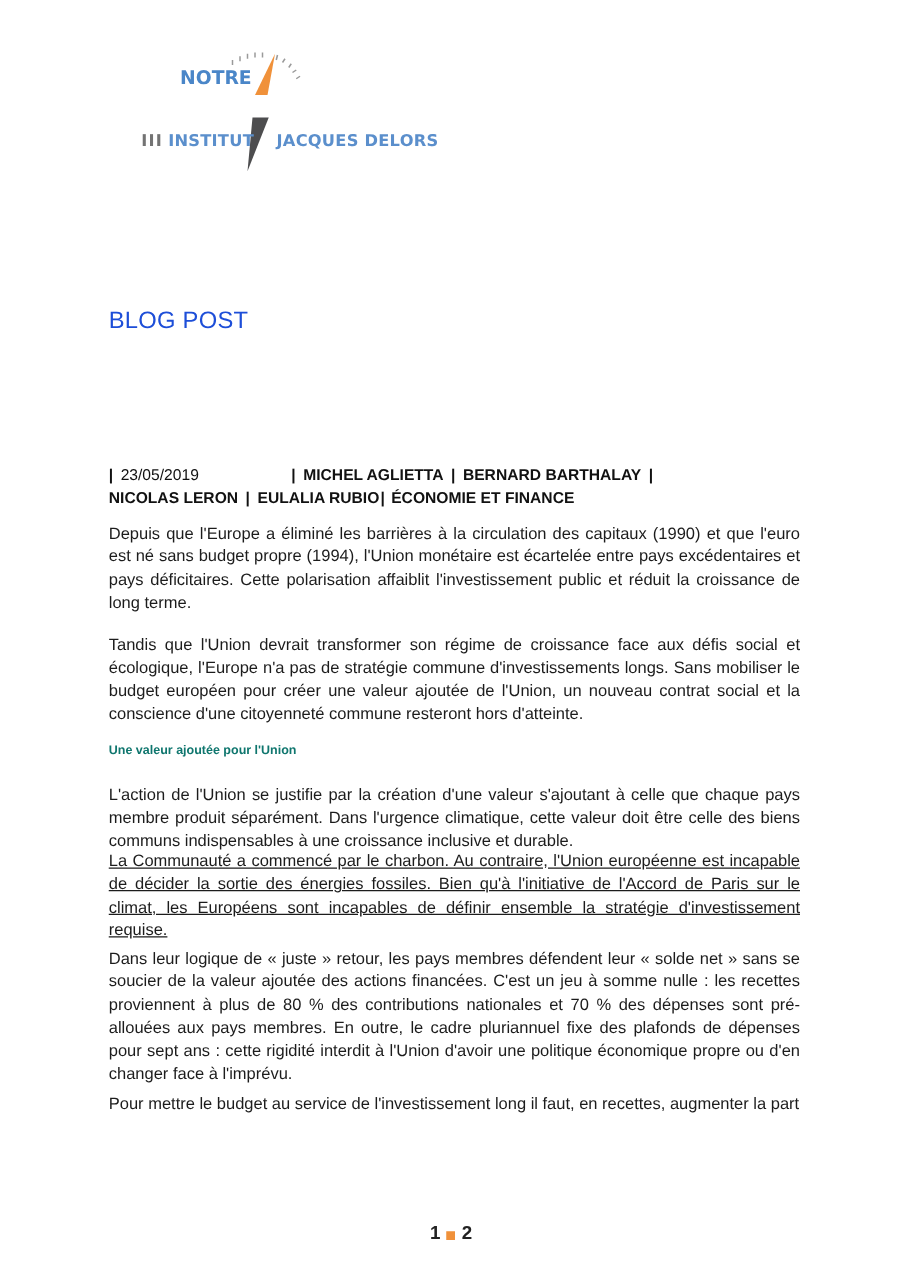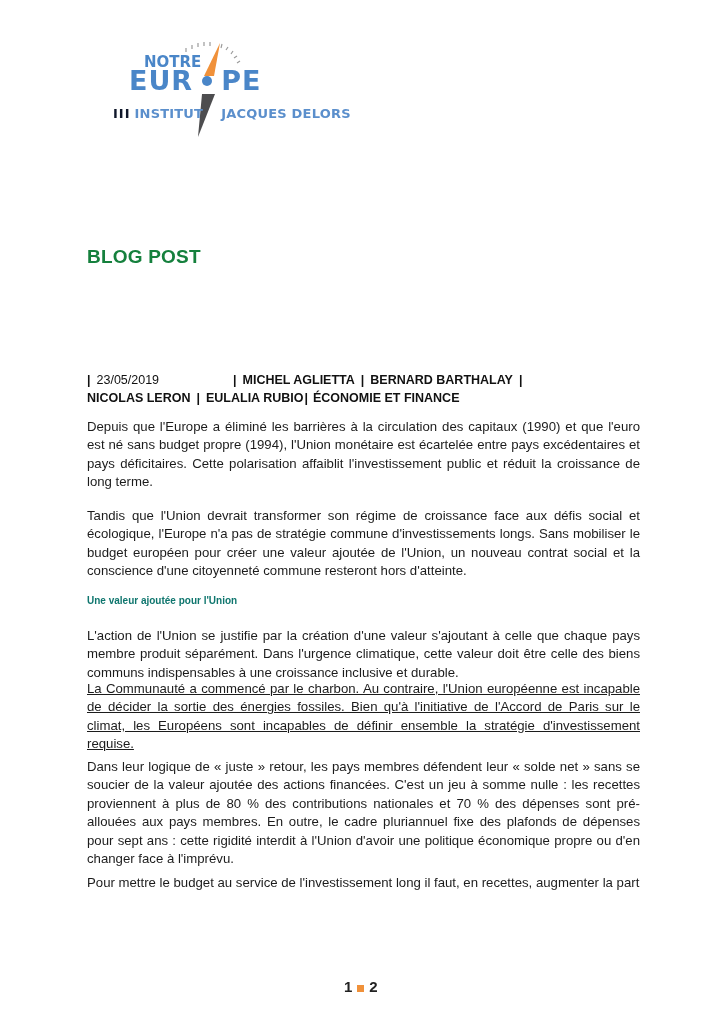--- a/index.html
+++ b/index.html
@@ -58,21 +58,21 @@
       left: 0px;
       top: 68px;
       font-family: "DejaVu Sans", sans-serif;
       font-weight: bold;
       font-size: 13px;
       color: #5b8fcc;
       letter-spacing: 0.2px;
       white-space: nowrap;
     }
     .logo .institut .bars {
-      color: #0f172a;
+      color: #737373;
       letter-spacing: 1px;
       margin-right: 4px;
     }
     .logo .institut .gap {
       display: inline-block;
       width: 18px;
     }
     .logo svg.needle {
       position: absolute;
       left: 60px;
@@ -80,23 +80,23 @@
       width: 80px;
       height: 100px;
     }
 
     
     .blog-post {
       position: absolute;
       left: 87px;
       top: 246px;
       font-family: "Liberation Sans", sans-serif;
-      font-weight: bold;
+      font-weight: normal;
       font-size: 19px;
-      color: #15803d;
+      color: #1d4ed8;
       letter-spacing: 0.2px;
     }
     .title {
       position: absolute;
       left: 86px;
       top: 288px;
       font-family: "Liberation Sans", sans-serif;
       font-weight: bold;
       font-size: 25.5px;
       line-height: 33px;
@@ -186,23 +186,20 @@
       <line x1="60" y1="13" x2="58" y2="16"></line>
       <line x1="64" y1="18" x2="61" y2="20"></line>
       <line x1="67" y1="23" x2="64" y2="25"></line>
     </g>
 
     <polygon points="47,5 31,38 41,38" fill="#f0913a"></polygon>
 
     <polygon points="29,56 42,56 25,99" fill="#4d4d4f"></polygon>
   </svg>
   <div class="notre">NOTRE</div>
-  <div class="europe">
-    <span>EUR</span><span class="dot"></span><span>PE</span>
-  </div>
   <div class="institut">
     <span class="bars">III</span><span>INSTITUT</span><span class="gap"></span><span>JACQUES DELORS</span>
   </div>
 </div>
 
 <div class="blog-post">BLOG POST</div>
 
 <h1 class="title">
   <br>
 </h1>

